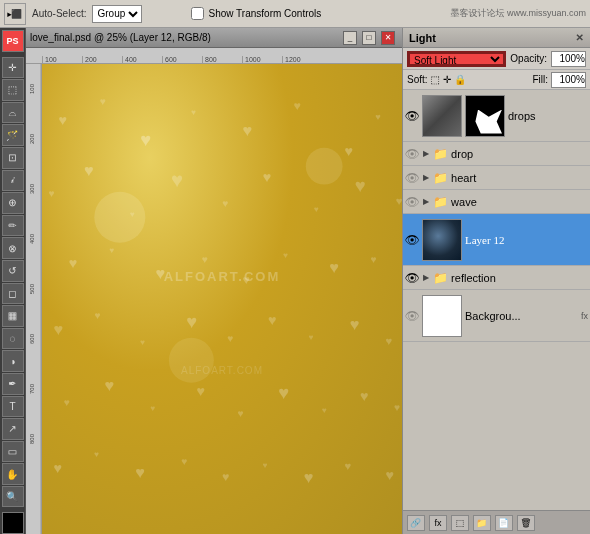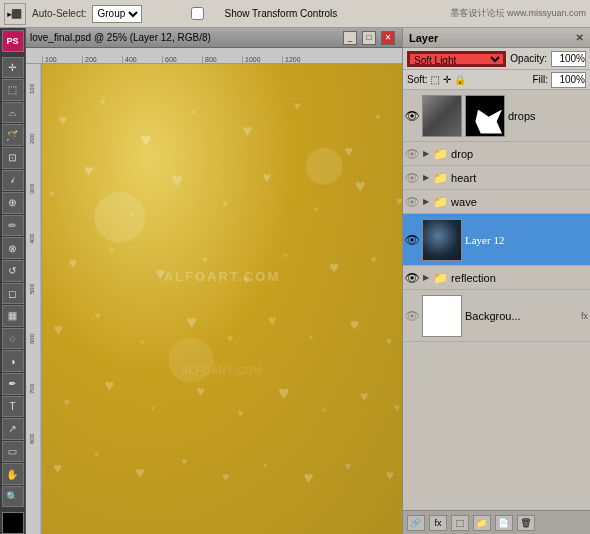--- a/index.html
+++ b/index.html
@@ -18,21 +18,21 @@
     .toolbar-icon-btn {
       width: 22px; height: 22px;
       background: #d4d0c8;
       border: 1px solid #999;
       display: flex; align-items: center; justify-content: center;
       cursor: pointer; font-size: 9px;
     }
     .toolbar-select {
       height: 18px; font-size: 10px; background: white; border: 1px solid #888;
     }
-    .toolbar-checkbox-label { font-size: 10px; display: flex; align-items: center; gap: 20px; padding-left: 43px; }
+    .toolbar-checkbox-label { font-size: 10px; display: flex; align-items: center; gap: 4px; padding-left: 43px; }
     .toolbar-text { font-size: 10px; color: #333; }
     .toolbar-brand { font-size: 9px; color: #666; margin-left: auto; }
 
     
     #main-area {
       display: flex;
       height: 506px;
     }
 
     
@@ -47,21 +47,21 @@
       border-right: 1px solid #555;
     }
     .tool-btn {
       width: 22px; height: 22px;
       background: #5a5a5a;
       border: 1px solid #777;
       display: flex; align-items: center; justify-content: center;
       cursor: pointer; color: #ddd; font-size: 10px;
     }
     .tool-btn.ps-logo {
-      background: #be185d;
+      background: #ef4444;
       color: white;
       font-weight: bold;
       font-size: 9px;
       margin-bottom: 4px;
     }
 
     
     #canvas-area {
       flex: 1;
       background: #86efac;
@@ -428,21 +428,21 @@
         </svg>
         <div class="watermark">ALFOART.COM</div>
         <div class="watermark2" style="top:65%;">ALFOART.COM</div>
       </div>
     </div>
   </div>
 
   <div id="layers-panel">
 
     <div id="layers-header">
-      <span>Layer</span>
+      <span>Light</span>
       <span class="panel-close">✕</span>
     </div>
 
     <div id="layers-blend">
       <select class="blend-select">
         <option>Soft Light</option>
       </select>
       <span class="opacity-label">Opacity:</span>
       <input type="text" class="opacity-input" value="100%" style="">
     </div>

